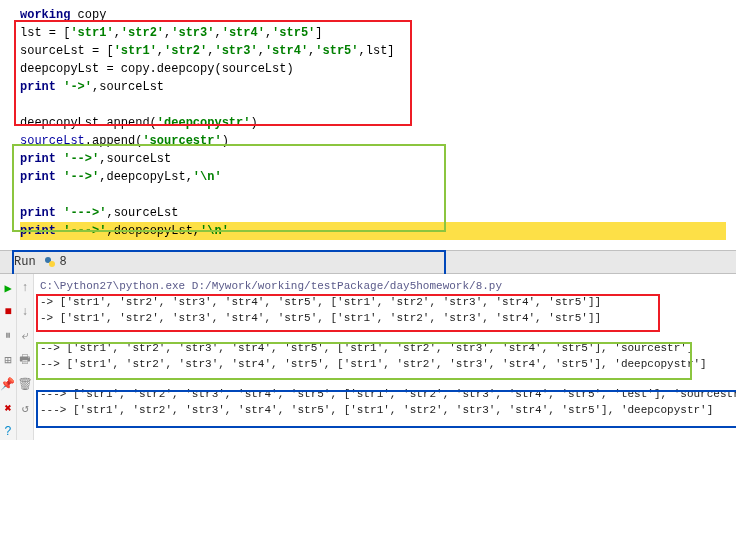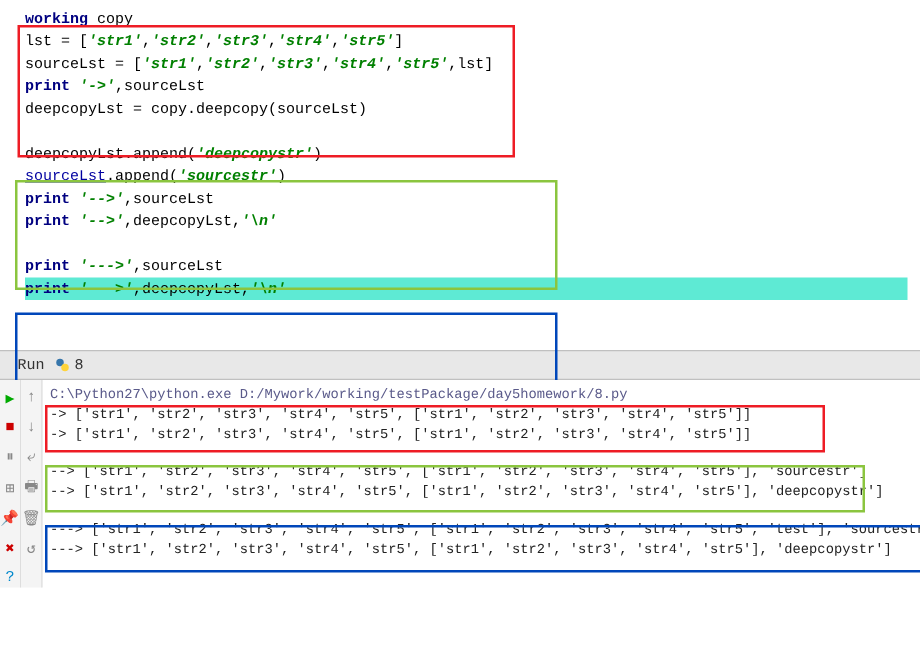--- a/index.html
+++ b/index.html
@@ -14,39 +14,38 @@
   .editor {
     padding: 6px 10px 10px 20px;
     background: #fff;
     position: relative;
   }
   .code-line {
     line-height: 18px;
     white-space: pre;
   }
   .kw { color: #000080; font-weight: bold; }
-  .str { color: #008000; font-weight: bold; font-style: italic; }
+  .str { color: #008000; font-weight: bold; }
   .plain { color: #000; }
   .link { color: #0000a0; text-decoration: underline; }
-  .highlight-line { background: #5eead4; }
+  .highlight-line { background: #fde047; }
   .box { position: absolute; border: 2px solid; pointer-events: none; }
   .box-red { border-color: #ee1c25; }
   .box-green { border-color: #8bc53f; }
   .box-blue { border-color: #0047ba; }
   .separator {
     height: 24px;
     background: #e8e8e8;
     border-top: 1px solid #c0c0c0;
     border-bottom: 1px solid #c0c0c0;
     display: flex;
     align-items: center;
     padding-left: 6px;
     font-size: 12px;
     color: #333;
-    margin-top: 30px;
   }
   .separator .tab {
     padding: 2px 8px;
   }
   .separator .py-icon {
     display:inline-block;
     width:12px;height:12px;
     vertical-align:middle;
     margin-right:4px;
   }
@@ -83,22 +82,22 @@
   .console .out { color: #222; white-space: pre; }
   .blank { height: 14px; }
 </style>
 </head>
 <body>
 
 <div class="editor" id="editor">
     <div class="code-line"><span class="kw">working</span><span class="plain"> copy</span></div>
     <div class="code-line"><span class="plain">lst = [</span><span class="str">'str1'</span><span class="plain">,</span><span class="str">'str2'</span><span class="plain">,</span><span class="str">'str3'</span><span class="plain">,</span><span class="str">'str4'</span><span class="plain">,</span><span class="str">'str5'</span><span class="plain">]</span></div>
     <div class="code-line"><span class="plain">sourceLst = [</span><span class="str">'str1'</span><span class="plain">,</span><span class="str">'str2'</span><span class="plain">,</span><span class="str">'str3'</span><span class="plain">,</span><span class="str">'str4'</span><span class="plain">,</span><span class="str">'str5'</span><span class="plain">,lst]</span></div>
+    <div class="code-line"><span class="plain">deepcopyLst = copy.deepcopy(sourceLst)</span></div>
     <div class="code-line"><span class="kw">print</span><span class="plain"> </span><span class="str">'-&gt;'</span><span class="plain">,sourceLst</span></div>
-    <div class="code-line"><span class="plain">deepcopyLst = copy.deepcopy(sourceLst)</span></div>
     <div class="code-line">&nbsp;</div>
     <div class="code-line"><span class="plain">deepcopyLst.append(</span><span class="str">'deepcopystr'</span><span class="plain">)</span></div>
     <div class="code-line"><span class="link">sourceLst</span><span class="plain">.append(</span><span class="str">'sourcestr'</span><span class="plain">)</span></div>
     <div class="code-line"><span class="kw">print</span><span class="plain"> </span><span class="str">'--&gt;'</span><span class="plain">,sourceLst</span></div>
     <div class="code-line"><span class="kw">print</span><span class="plain"> </span><span class="str">'--&gt;'</span><span class="plain">,deepcopyLst,</span><span class="str">'\n'</span></div>
     <div class="code-line">&nbsp;</div>
     <div class="code-line"><span class="kw">print</span><span class="plain"> </span><span class="str">'---&gt;'</span><span class="plain">,sourceLst</span></div>
     <div class="code-line highlight-line"><span class="kw">print</span><span class="plain"> </span><span class="str">'---&gt;'</span><span class="plain">,deepcopyLst,</span><span class="str">'\n'</span></div>
     <div class="box box-red" style="top: 20px; left: 14px; width: 398px; height: 106px;"></div>
     <div class="box box-green" style="top: 144px; left: 12px; width: 434px; height: 88px;"></div>

